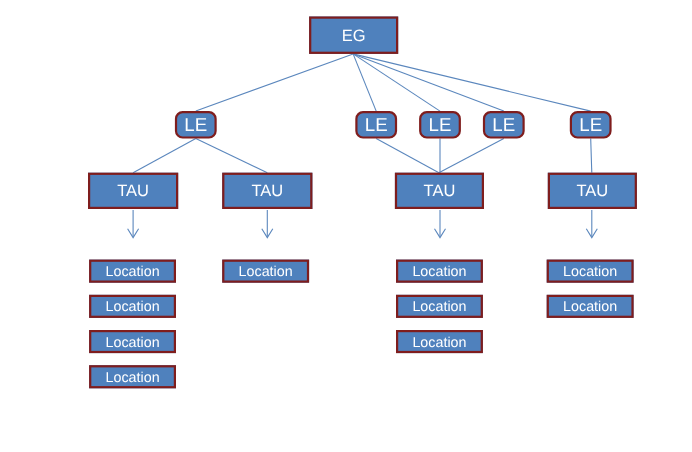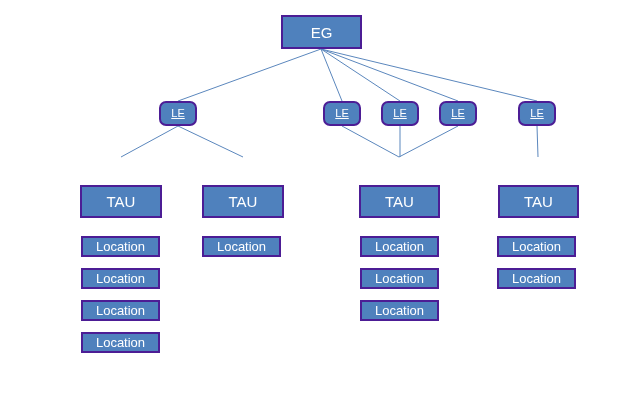--- a/index.html
+++ b/index.html
@@ -14,31 +14,31 @@
   .edges-layer {
     position: absolute;
     left: 0; top: 0;
     width: 629px; height: 411px;
     z-index: 1;
   }
   .node {
     position: absolute;
     box-sizing: border-box;
     background: #4f81bd;
-    border: 2px solid #4c1d95;
+    border: 2px solid #7f1d1d;
     color: #ffffff;
     display: flex;
     align-items: center;
     justify-content: center;
     z-index: 2;
     line-height: 1;
   }
   .node-eg   { font-size: 15px; }
-  .node-le   { font-size: 11px; border-radius: 7px; text-decoration: underline; }
-  .node-tau  { font-size: 15px; margin-top: 28px; }
+  .node-le   { font-size: 17px; border-radius: 7px; }
+  .node-tau  { font-size: 15px; }
   .node-loc  { font-size: 13px; border-width: 2px; text-align: right; }
 </style>
 </head>
 <body>
 
 <div class="canvas">
 
   <svg class="edges-layer" viewBox="0 0 629 411" xmlns="http://www.w3.org/2000/svg" fill="none" stroke="#5b87bd" stroke-width="1">
 
     <line x1="321" y1="49" x2="178" y2="101"></line>

